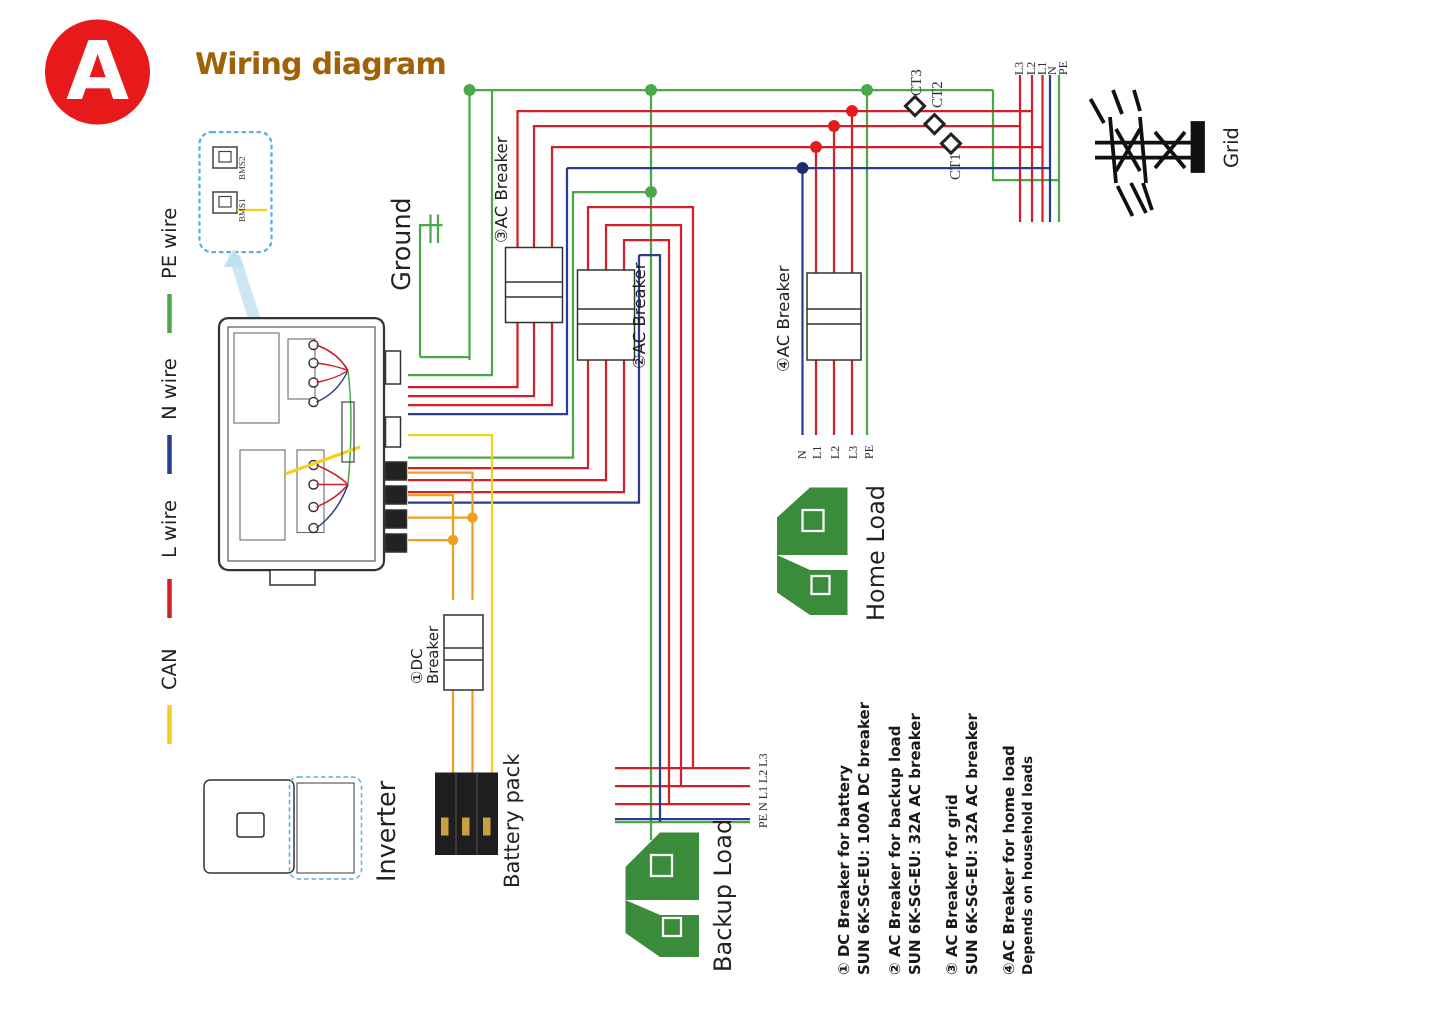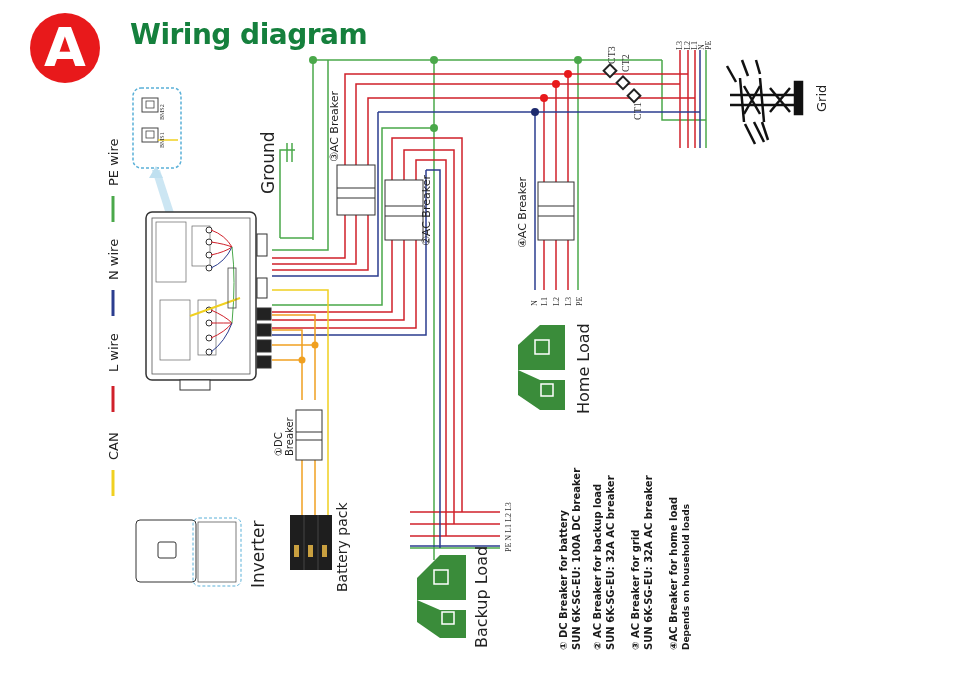--- a/index.html
+++ b/index.html
@@ -1,19 +1,19 @@
 <!DOCTYPE html>
 <html><head>
 <meta charset="utf-8">
 <style>
   html,body{margin:0;padding:0;background:#ffffff;}
   body{width:960px;height:676px;position:relative;overflow:hidden;font-family:"Liberation Sans",sans-serif;}
   #canvas{position:absolute;left:0;top:0;width:960px;height:676px;}
   .badge{position:absolute;left:30px;top:13px;width:70px;height:70px;border-radius:50%;background:#e8191b;color:#fff;font-weight:bold;font-size:54px;line-height:70px;text-align:center;font-family:"DejaVu Sans",sans-serif;}
-  .title{position:absolute;left:130px;top:18px;font-size:28px;font-weight:bold;color:#15803d;font-family:"DejaVu Sans",sans-serif;letter-spacing:-0.5px;}
+  .title{position:absolute;left:130px;top:30px;font-size:20px;font-weight:bold;color:#a16207;font-family:"DejaVu Sans",sans-serif;letter-spacing:-0.5px;}
   .rot{position:absolute;transform-origin:0 0;transform:rotate(-90deg);white-space:nowrap;color:#1a1a1a;}
   .note{font-size:10px;font-weight:bold;font-family:"DejaVu Sans",sans-serif;}
   .lbl{font-size:16px;font-family:"DejaVu Sans",sans-serif;color:#222;}
   .small-serif{font-size:8px;font-family:"Liberation Serif",serif;color:#333;}
 </style>
 </head>
 <body>
 
 <div class="badge">A</div>
 <div class="title">Wiring diagram</div>

